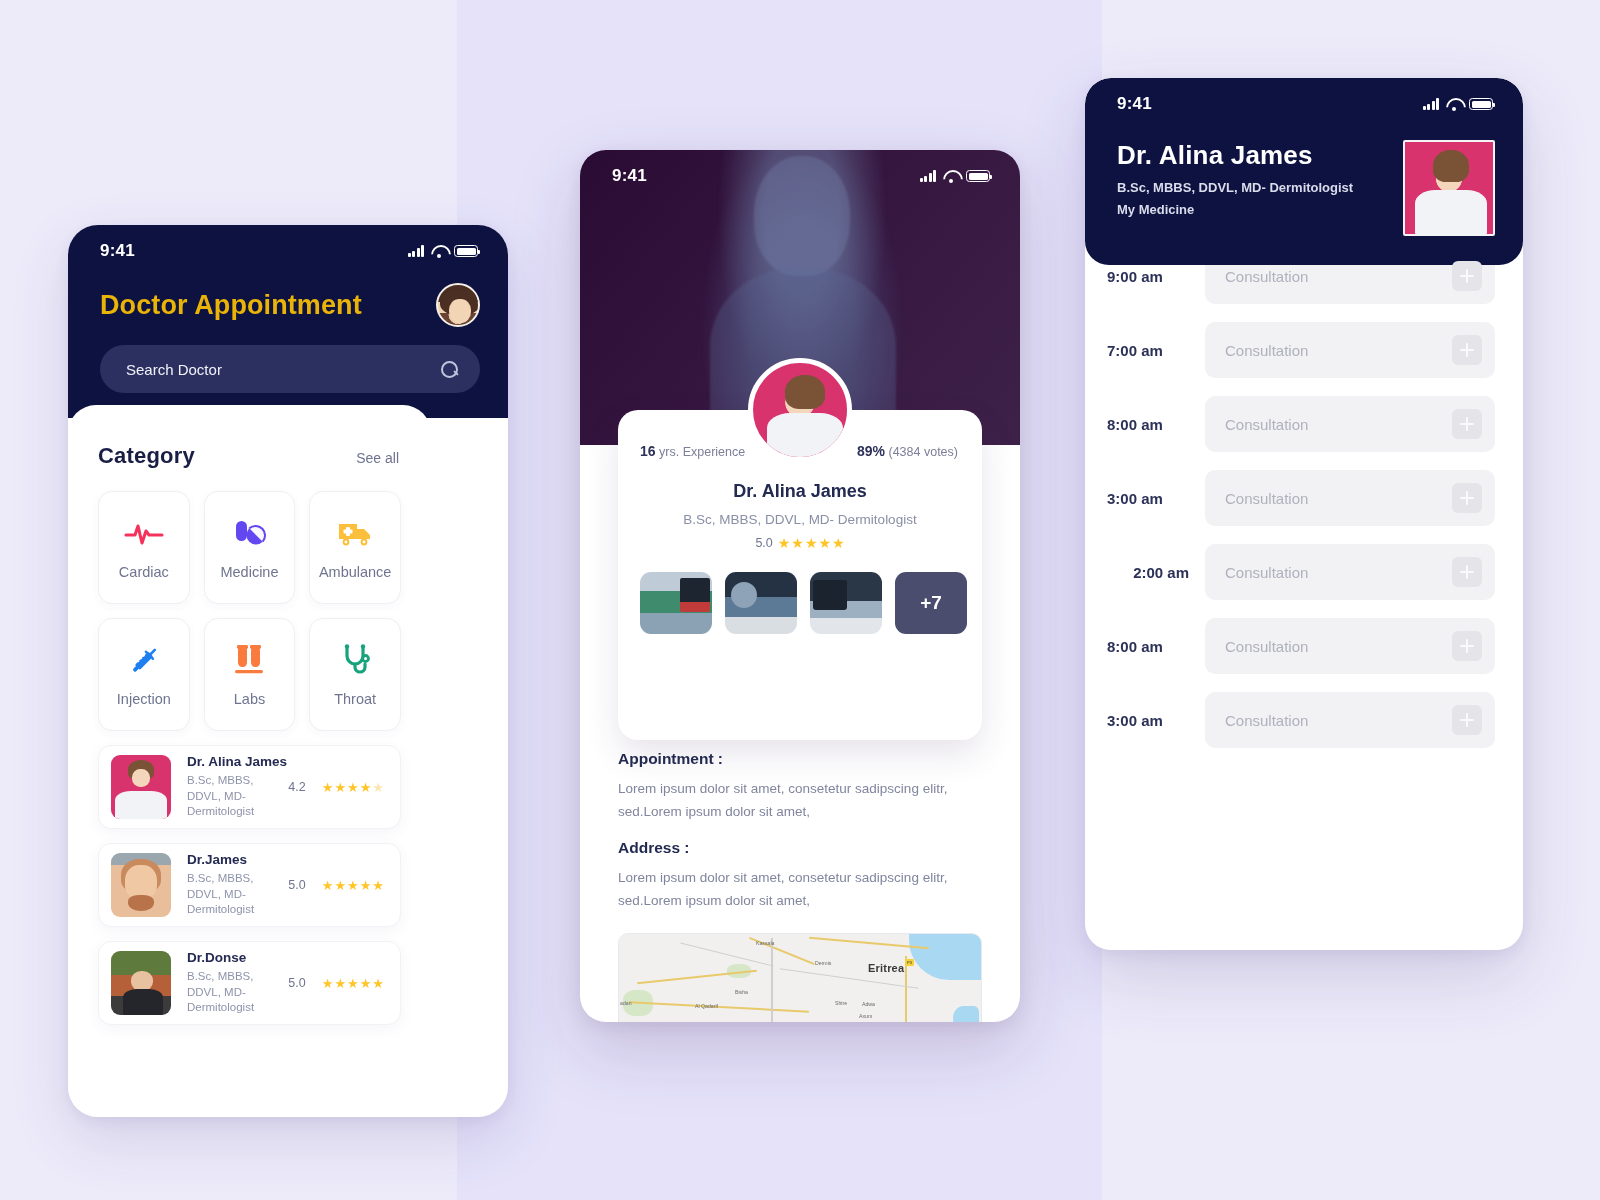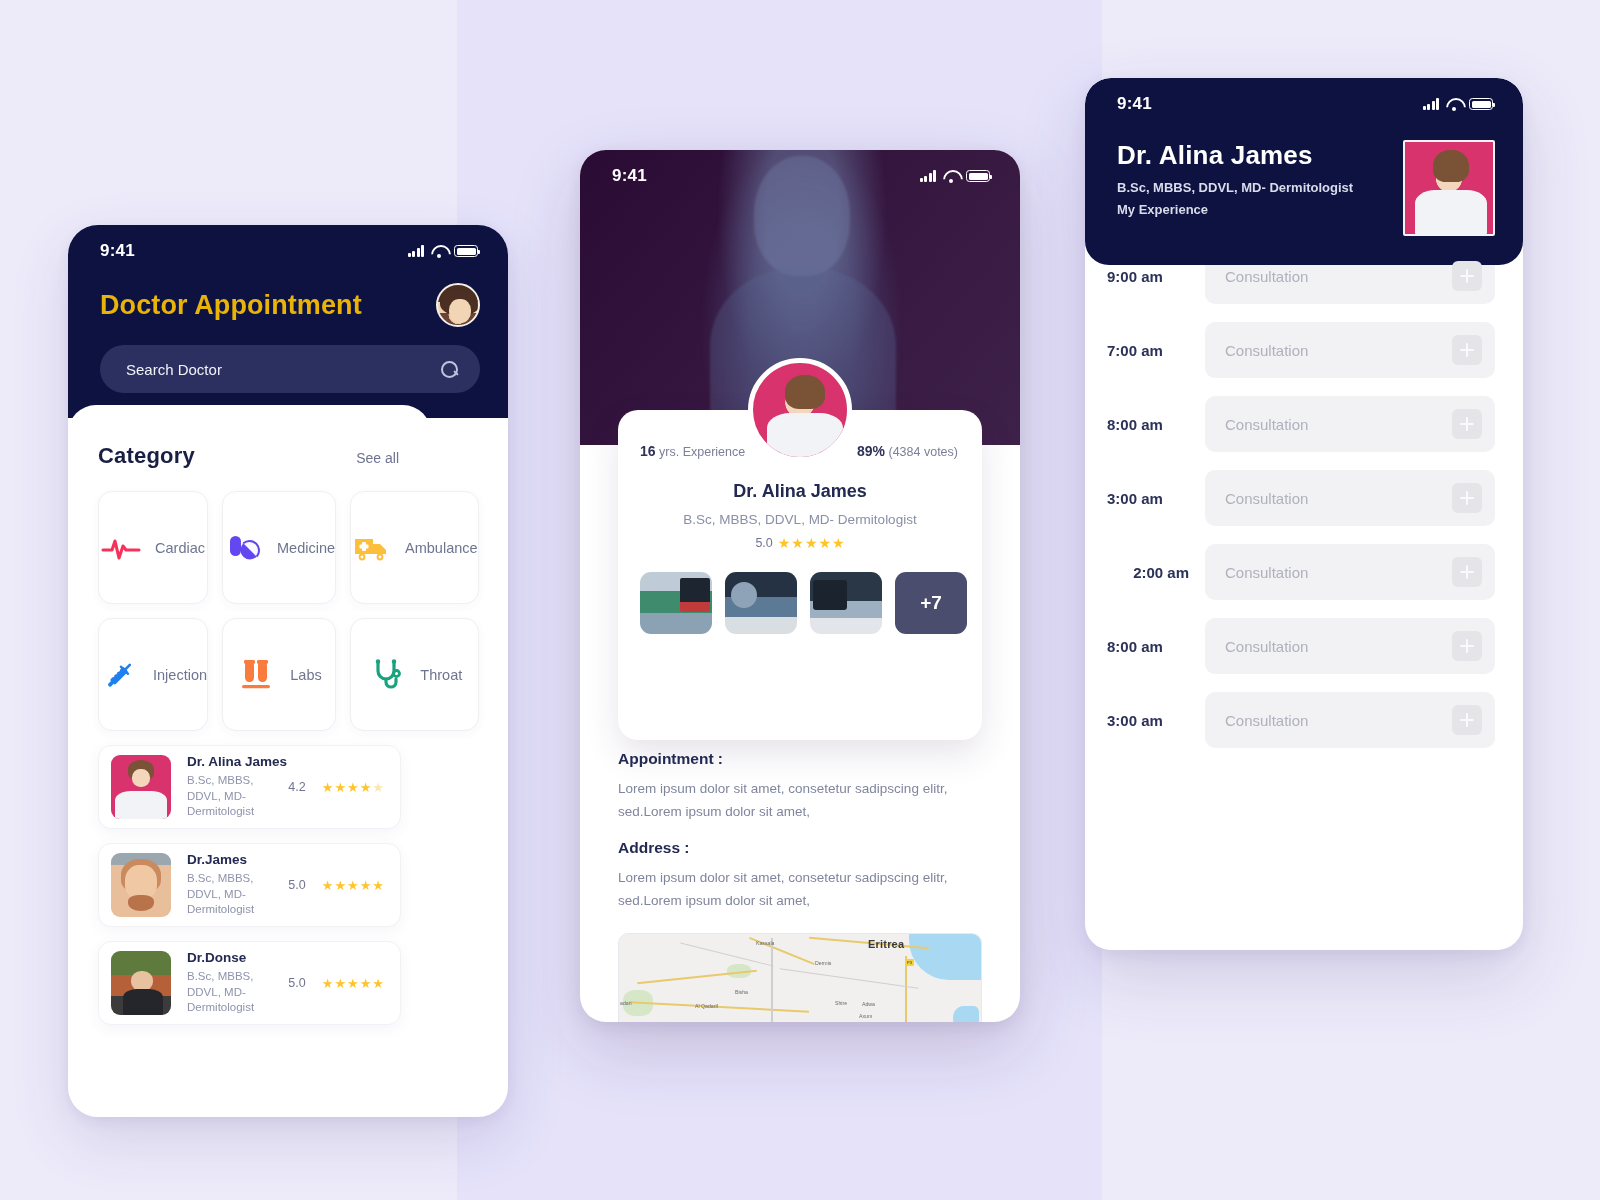--- a/index.html
+++ b/index.html
@@ -99,21 +99,21 @@
   }
   .sec-title { font-size:22px; font-weight:bold; color:#191E45; letter-spacing:.2px;}
   .see-all { font-size:14px; color:#6D7390; }
 
   .cat-grid {
     display:grid; grid-template-columns:repeat(3,1fr); gap:14px;
     padding: 22px 30px 0 30px;
   }
   .cat-card {
     height:113px; background:#fff; border:1px solid #EFEFF4; border-radius:14px;
-    display:flex; flex-direction:row; align-items:center; justify-content:center; gap:14px;
+    display:flex; flex-direction:column; align-items:center; justify-content:center; gap:14px;
     box-shadow:0 3px 10px rgba(90,80,150,.045);
   }
   .cat-label{ font-size:14.5px; color:#6F7590; }
   .cat-ico { width:40px; height:34px; position:relative; }
 
   .sec-title2 { font-size:21px; font-weight:bold; color:#191E45; padding: 30px 0 0 30px; letter-spacing:.2px;}
 
   .doc-card {
     margin: 14px 30px 0 30px; height:84px; background:#fff;
     border:1px solid #F1F1F6; border-radius:13px;
@@ -542,21 +542,21 @@
       <span class="mroad" style="left:18px;top:42px;width:120px;transform:rotate(-6deg)"></span>
       <span class="mroad" style="left:128px;top:16px;width:70px;transform:rotate(22deg)"></span>
       <span class="mroad" style="left:190px;top:8px;width:120px;transform:rotate(5deg)"></span>
       <span class="mroad" style="left:10px;top:72px;width:180px;transform:rotate(3deg)"></span>
       <span class="mroad" style="left:286px;top:22px;width:2px;height:70px;"></span>
       <span class="mroadg" style="left:152px;top:4px;width:2px;height:108px;"></span>
       <span class="mroadg" style="left:160px;top:44px;width:140px;transform:rotate(8deg)"></span>
       <span class="mroadg" style="left:60px;top:20px;width:96px;transform:rotate(14deg)"></span>
       <span class="mshield" style="left:286px;top:25px">P3</span>
       <span class="mlabel" style="left:137px;top:6px">Kassala</span>
-      <span class="mlabel big" style="left:249px;top:4px">Eritrea</span>
+      <span class="mlabel big" style="left:249px;top:28px">Eritrea</span>
       <span class="mlabel" style="left:196px;top:26px">Dermis</span>
       <span class="mlabel" style="left:76px;top:69px">Al Qadarif</span>
       <span class="mlabel" style="left:116px;top:55px">Bisha</span>
       <span class="mlabel" style="left:243px;top:67px">Adwa</span>
       <span class="mlabel" style="left:216px;top:66px">Shire</span>
       <span class="mlabel" style="left:240px;top:79px">Axum</span>
       <span class="mlabel" style="left:283px;top:88px">Mekele</span>
 
       <span class="mlabel" style="left:1px;top:66px">adan</span>
     </div>
@@ -578,21 +578,21 @@
         <span class="wifi"></span>
         <span class="batt">
             <span></span>
           </span>
       </div>
     </div>
     <div class="p3-main">
       <div>
         <div class="p3-name">Dr. Alina James</div>
         <div class="p3-deg">B.Sc, MBBS, DDVL, MD- Dermitologist</div>
-        <div class="p3-sub">My Experience</div>
+        <div class="p3-sub">My Medicine</div>
       </div>
       <div class="p3-photo"></div>
     </div>
   </div>
 
   <div class="days">
     <div class="day active">
       <span class="dn">Sun</span>
       <span class="dd">12</span>
     </div>

